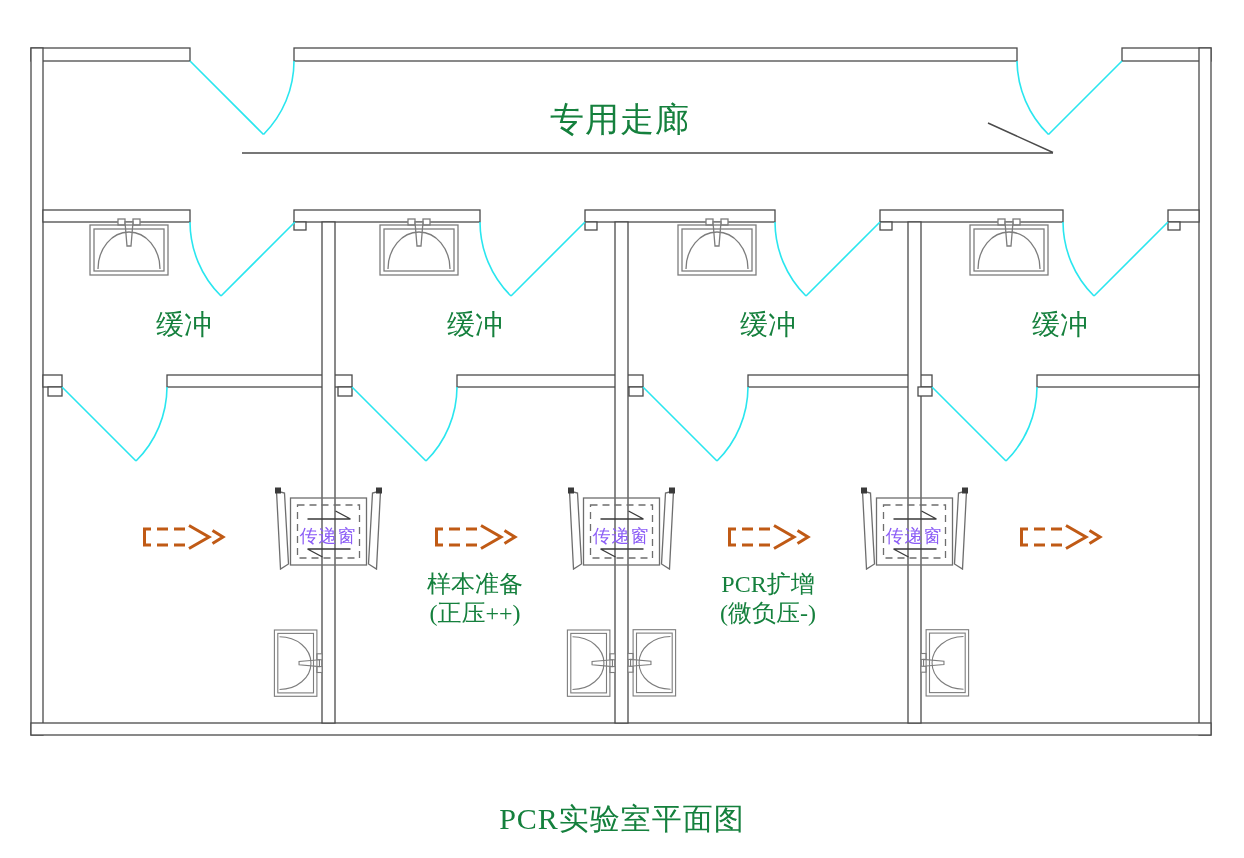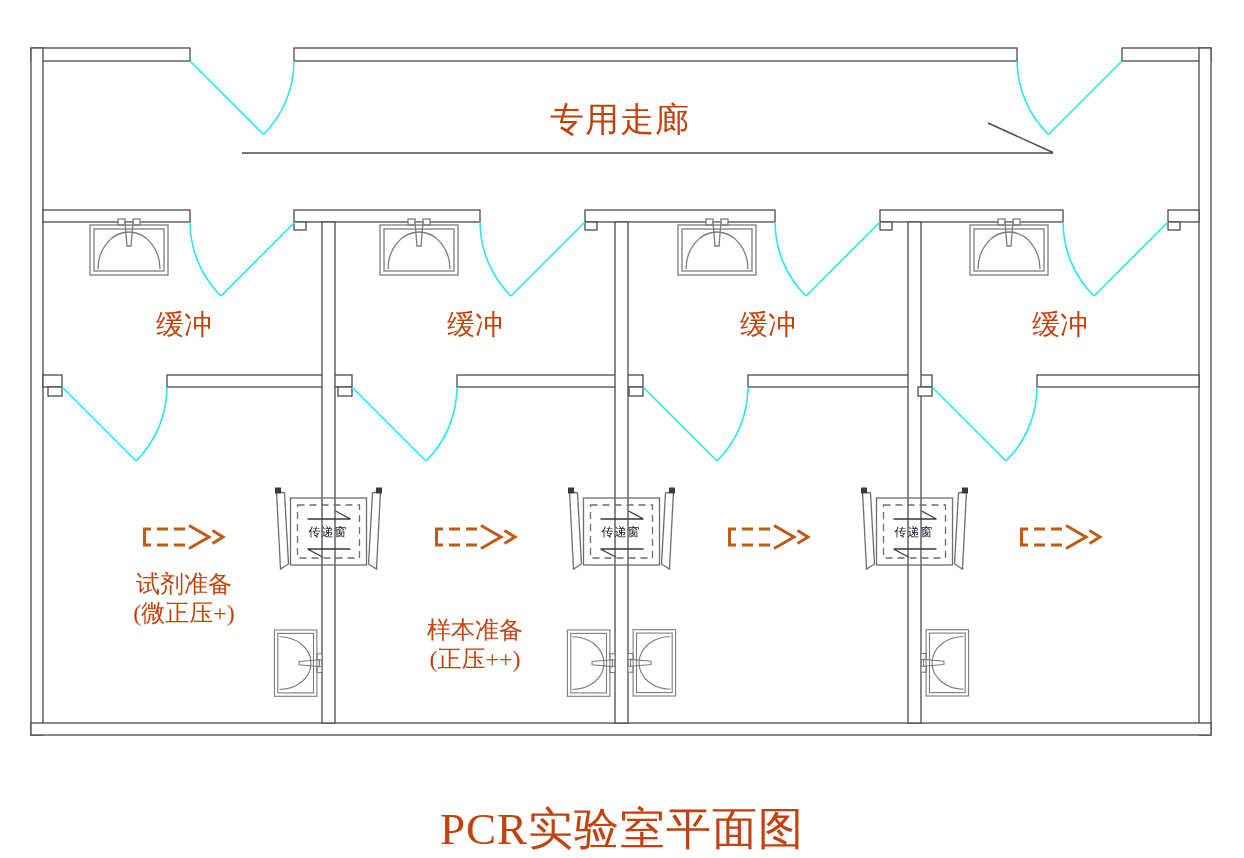--- a/index.html
+++ b/index.html
@@ -8,28 +8,28 @@
     width:1244px;height:858px;
     background:#ffffff;
     overflow:hidden;
     font-family:"Liberation Serif","DejaVu Serif",serif;
   }
   .plan-svg{position:absolute;left:0;top:0;}
   .lbl{
     position:absolute;
     transform:translateX(-50%);
     white-space:nowrap;
-    color:#c2410c;
+    color:#15803d;
     text-align:center;
   }
   .corridor-lbl{font-size:34px;letter-spacing:1px;}
   .buffer-lbl{font-size:28px;}
   .room-lbl{font-size:24px;line-height:29px;}
-  .pass-lbl{font-size:12px;color:#0f172a;letter-spacing:1px;}
-  .title-lbl{font-size:45px;letter-spacing:1px;}
+  .pass-lbl{font-size:18px;color:#8b5cf6;letter-spacing:1px;}
+  .title-lbl{font-size:30px;letter-spacing:1px;}
 </style>
 </head>
 <body>
 
 <div class="canvas">
 
   <svg class="plan-svg" width="1244" height="858" viewBox="0 0 1244 858">
     <defs>
 
       <g id="sink" stroke="#7d7d7d" stroke-width="1.3" fill="#ffffff">
@@ -162,23 +162,23 @@
 
   <div class="lbl buffer-lbl" style="left:184px;top:306px;">缓冲</div>
   <div class="lbl buffer-lbl" style="left:475px;top:306px;">缓冲</div>
   <div class="lbl buffer-lbl" style="left:768px;top:306px;">缓冲</div>
   <div class="lbl buffer-lbl" style="left:1060px;top:306px;">缓冲</div>
 
   <div class="lbl pass-lbl" style="left:328px;top:524px;">传递窗</div>
   <div class="lbl pass-lbl" style="left:621px;top:524px;">传递窗</div>
   <div class="lbl pass-lbl" style="left:914px;top:524px;">传递窗</div>
 
-  <div class="lbl room-lbl" style="left:184px;top:570px;">
-    <div>试剂准备</div>
-    <div>(微正压+)</div>
-  </div>
-  <div class="lbl room-lbl" style="left:475px;top:570px;margin-top:46px;">
+  <div class="lbl room-lbl" style="left:475px;top:570px;">
     <div>样本准备</div>
     <div>(正压++)</div>
+  </div>
+  <div class="lbl room-lbl" style="left:768px;top:570px;">
+    <div>PCR扩增</div>
+    <div>(微负压-)</div>
   </div>
 
   <div class="lbl title-lbl" style="left:622px;top:799px;">PCR实验室平面图</div>
 </div>
 
 </body></html>

